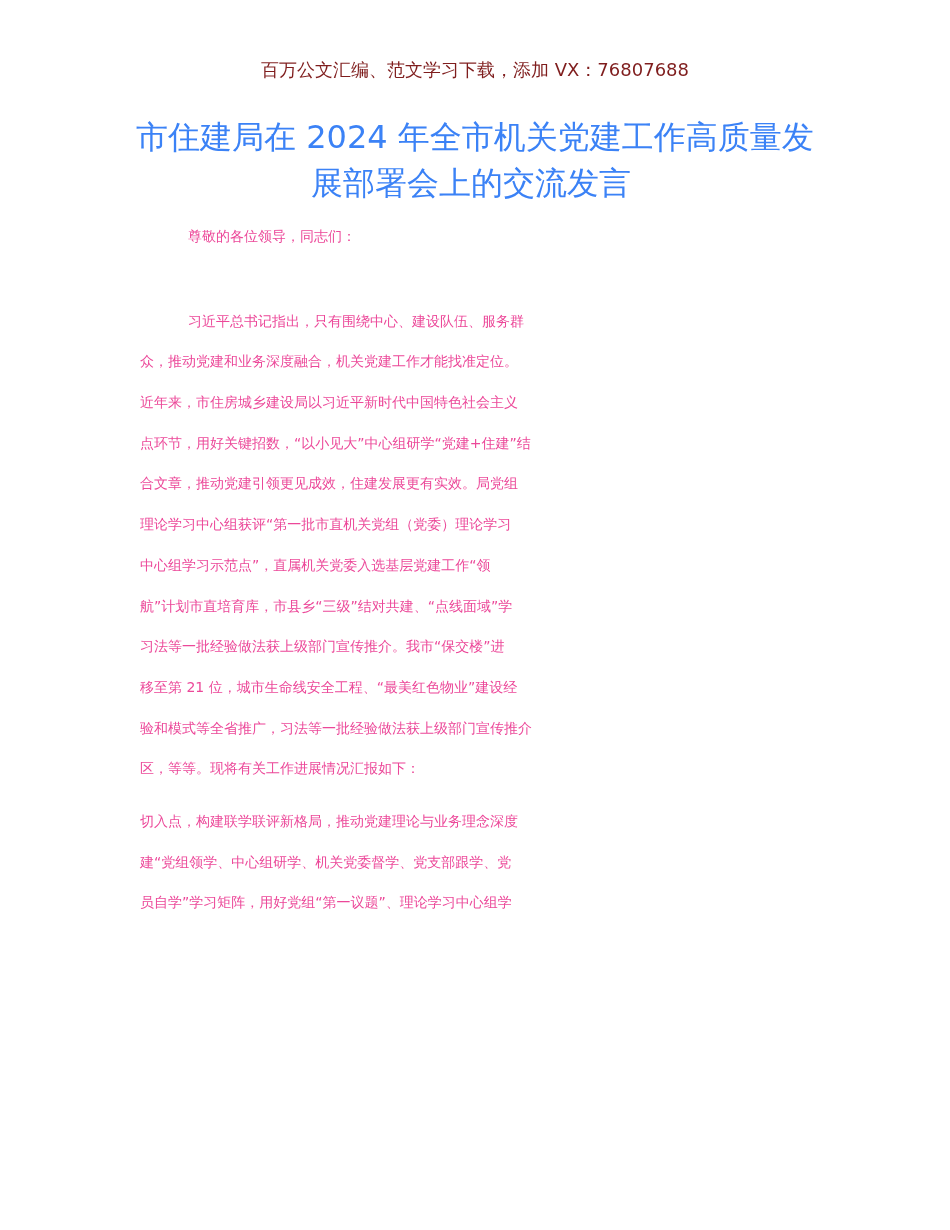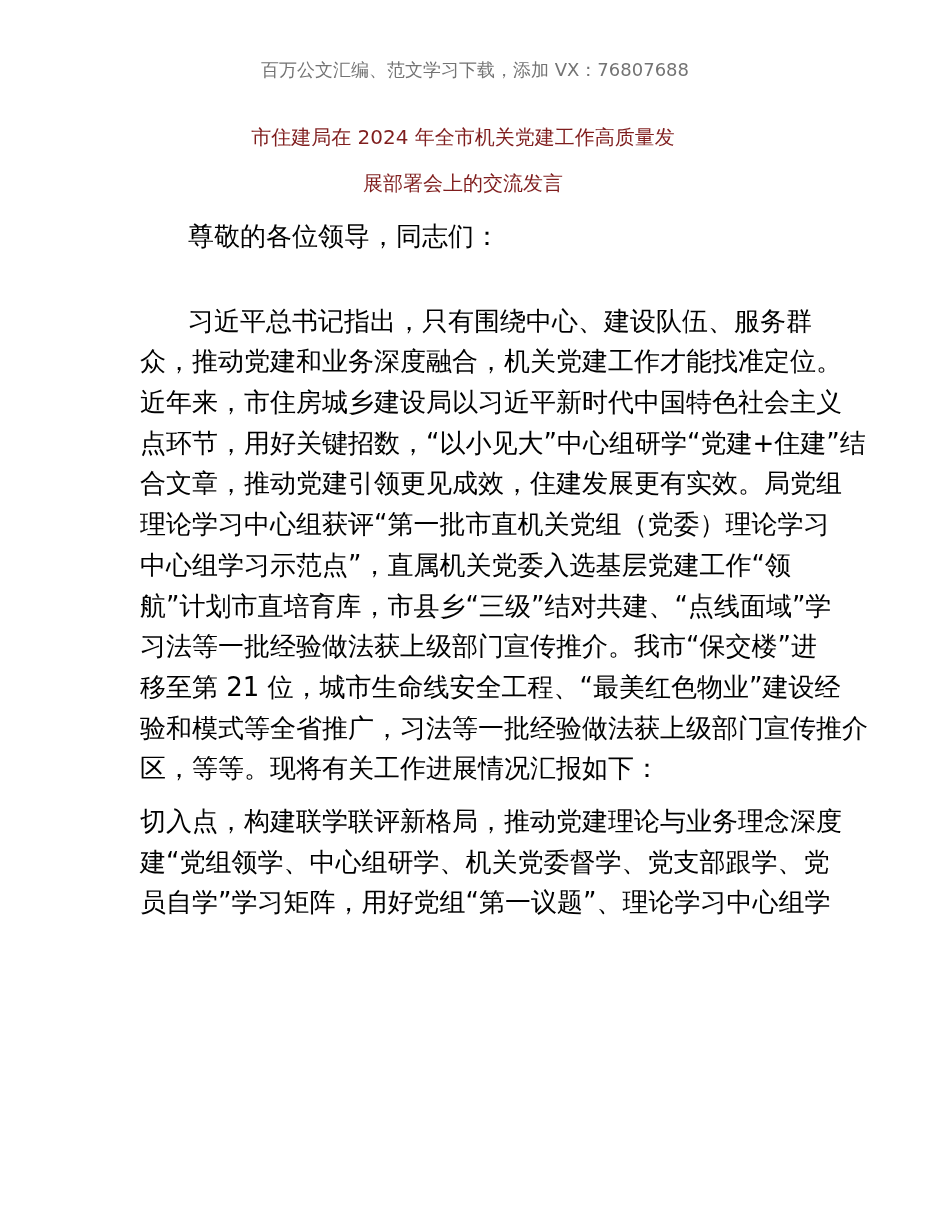--- a/index.html
+++ b/index.html
@@ -16,44 +16,44 @@
       color: #000000;
     }
     .header-banner {
       position: absolute;
       top: 56px;
       left: 0;
       width: 950px;
       text-align: center;
       font-size: 18px;
       line-height: 28px;
-      color: #737373;
+      color: #7f1d1d;
       letter-spacing: 0px;
     }
     .doc-title {
       position: absolute;
       top: 114px;
-      left: 128px;
+      left: 136px;
       width: 670px;
       text-align: center;
-      font-size: 20px;
+      font-size: 32px;
       line-height: 46px;
-      color: #7f1d1d;
+      color: #3b82f6;
     }
     .doc-title .line {
       display: block;
       white-space: nowrap;
     }
     .doc-body {
       position: absolute;
       top: 216px;
       left: 140px;
       width: 670px;
-      font-size: 26px;
-      color: #000000;
+      font-size: 14px;
+      color: #ec4899;
     }
     .para {
       margin: 0 0 0 0;
     }
     .para .line {
       display: block;
       white-space: nowrap;
       height: 40.7px;
       line-height: 40.7px;
       overflow: visible;

